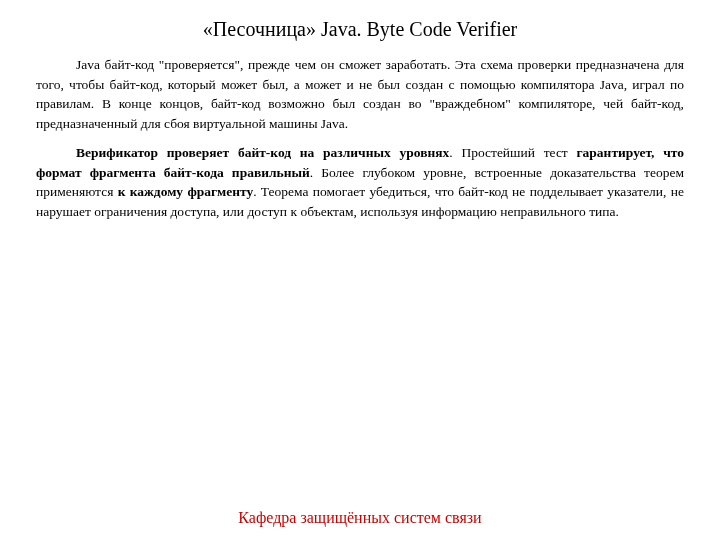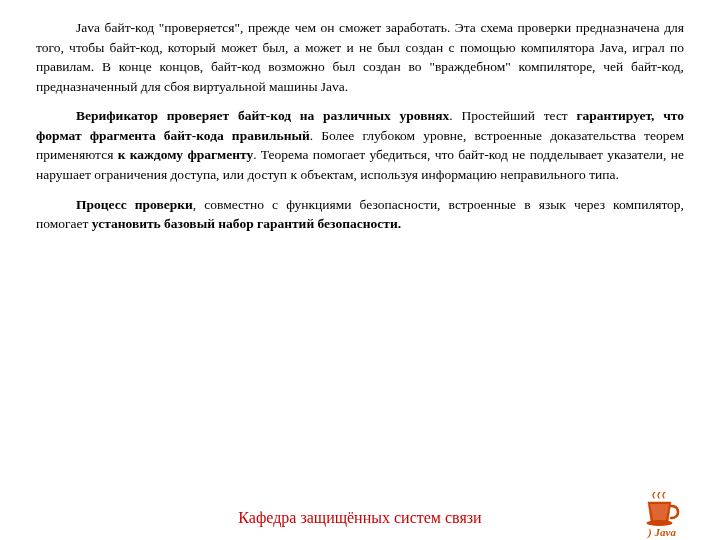--- a/index.html
+++ b/index.html
@@ -91,52 +91,33 @@
       color: #cc5500;
       font-weight: bold;
       margin-top: -2px;
     }
   </style>
 </head>
 <body>
 
 <div class="page">
 
+  <h1 class="title">«Песочница» Java. Byte Code Verifier</h1>
 
   <div class="content">
 
     <p class="paragraph">
       <span class="indent">&nbsp;&nbsp;&nbsp;&nbsp;&nbsp;&nbsp;</span>Java байт-код "проверяется", прежде чем он сможет заработать. Эта схема проверки предназначена для того, чтобы байт-код, который может был, а может и не был создан с помощью компилятора Java, играл по правилам. В конце концов, байт-код возможно был создан во "враждебном" компиляторе, чей байт-код, предназначенный для сбоя виртуальной машины Java.
     </p>
 
     <p class="paragraph">
       <span class="indent">&nbsp;&nbsp;&nbsp;&nbsp;&nbsp;&nbsp;</span><strong>Верификатор проверяет байт-код на различных уровнях</strong>. Простейший тест <strong>гарантирует, что формат фрагмента байт-кода правильный</strong>. Более глубоком уровне, встроенные доказательства теорем применяются <strong>к каждому фрагменту</strong>. Теорема помогает убедиться, что байт-код не подделывает указатели, не нарушает ограничения доступа, или доступ к объектам, используя информацию неправильного типа.
     </p>
 
-    <p class="paragraph">
-      <span class="indent">&nbsp;&nbsp;&nbsp;&nbsp;&nbsp;&nbsp;</span><strong>Процесс проверки</strong>, совместно с функциями безопасности, встроенные в язык через компилятор, помогает <strong>установить базовый набор гарантий безопасности.</strong>
-    </p>
 
   </div>
 
   <div class="footer">
     <span class="footer-text">Кафедра защищённых систем связи</span>
 
-    <div class="java-logo">
-      <svg class="java-cup" viewBox="0 0 44 36" xmlns="http://www.w3.org/2000/svg">
-
-        <path d="M14 6 Q12 3 14 1 Q16 -1 14 -3" stroke="#cc4400" stroke-width="1.2" fill="none" stroke-linecap="round"></path>
-        <path d="M19 6 Q17 3 19 1 Q21 -1 19 -3" stroke="#cc4400" stroke-width="1.2" fill="none" stroke-linecap="round"></path>
-        <path d="M24 6 Q22 3 24 1 Q26 -1 24 -3" stroke="#cc4400" stroke-width="1.2" fill="none" stroke-linecap="round"></path>
-
-        <path d="M8 10 L11 30 Q19 34 28 30 L31 10 Z" fill="#cc4400" stroke="#cc4400" stroke-width="0.5"></path>
-
-        <path d="M10 12 L13 28 Q19 31 26 28 L29 12 Z" fill="#dd6633" stroke="none"></path>
-
-        <path d="M31 14 Q38 14 38 20 Q38 26 31 26" stroke="#cc4400" stroke-width="2.5" fill="none" stroke-linecap="round"></path>
-
-        <ellipse cx="19.5" cy="31" rx="13" ry="3" fill="#cc4400"></ellipse>
-      </svg>
-      <span class="java-label">) Java</span>
-    </div>
   </div>
 
 </div>
 
 </body></html>

